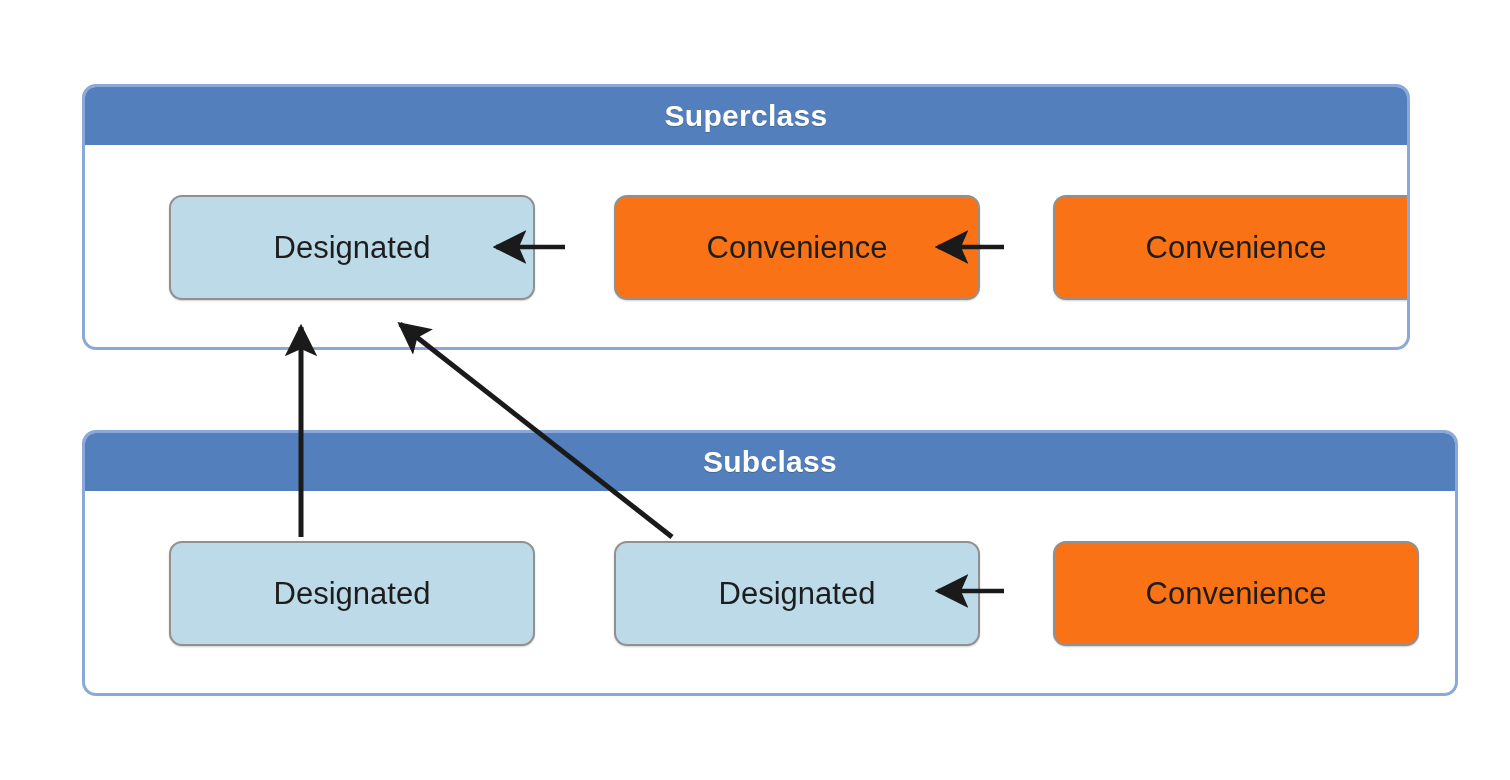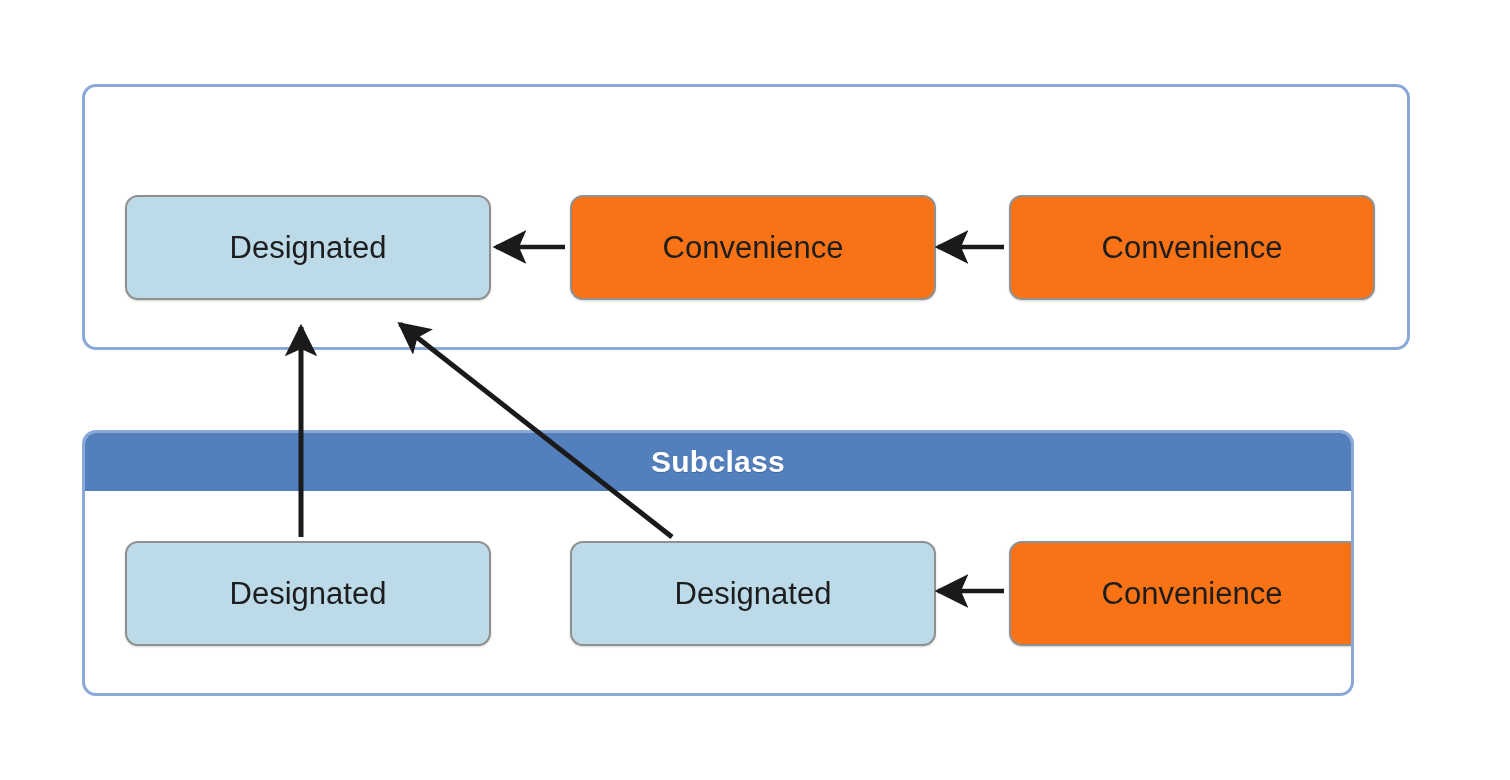--- a/index.html
+++ b/index.html
@@ -34,21 +34,21 @@
   }
   #superclass-container {
     left: 82px;
     top: 84px;
     width: 1328px;
     height: 266px;
   }
   #subclass-container {
     left: 82px;
     top: 430px;
-    width: 1272px;
+    width: 1376px;
     height: 266px;
     text-align: center;
   }
 
   .class-header {
     position: absolute;
     left: 0;
     top: 0;
     width: 100%;
     height: 58px;
@@ -79,20 +79,21 @@
     width: 366px;
     border: 2px solid #909090;
     border-radius: 13px;
     display: flex;
     align-items: center;
     justify-content: center;
     font-size: 31px;
     color: #1d1d1d;
     top: 50px;
     box-shadow: 0 1px 2px rgba(0,0,0,0.18);
+    margin-left: 44px;
   }
   .init-box.designated { background: #bcdae8; }
   .init-box.convenience { background: #f97316; }
 
   .col-1 { left: 40px; }
   .col-2 { left: 485px; }
   .col-3 { left: 924px; }
 
   
   #arrow-layer {
@@ -119,20 +120,21 @@
     white-space: nowrap;
     letter-spacing: -0.2px;
   }
 </style>
 </head>
 <body>
 
 <div id="stage">
 
   <div class="class-box" id="superclass-container">
+    <div class="class-header">Superclass</div>
     <div class="class-body">
       <div class="init-box designated col-1">
         <span>Designated</span>
       </div>
       <div class="init-box convenience col-2">
         <span>Convenience</span>
       </div>
       <div class="init-box convenience col-3">
         <span>Convenience</span>
       </div>

